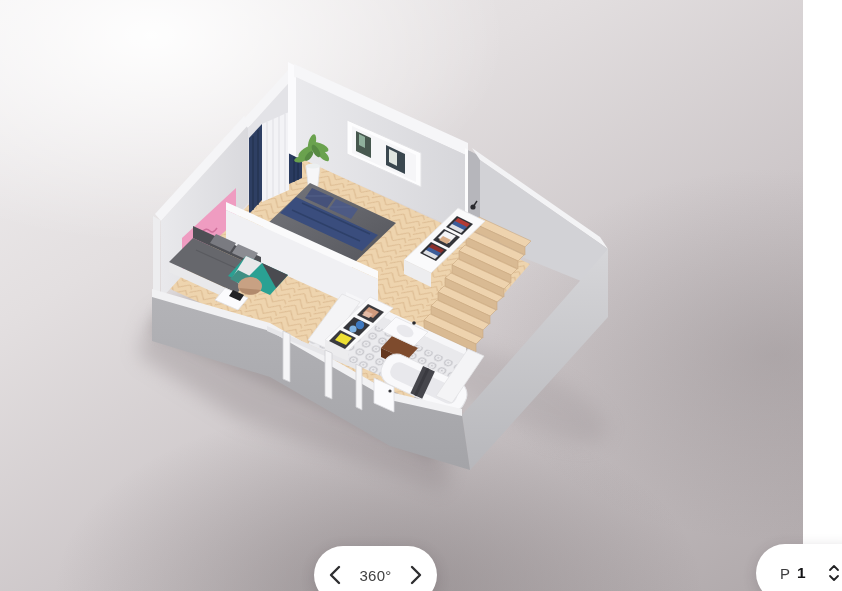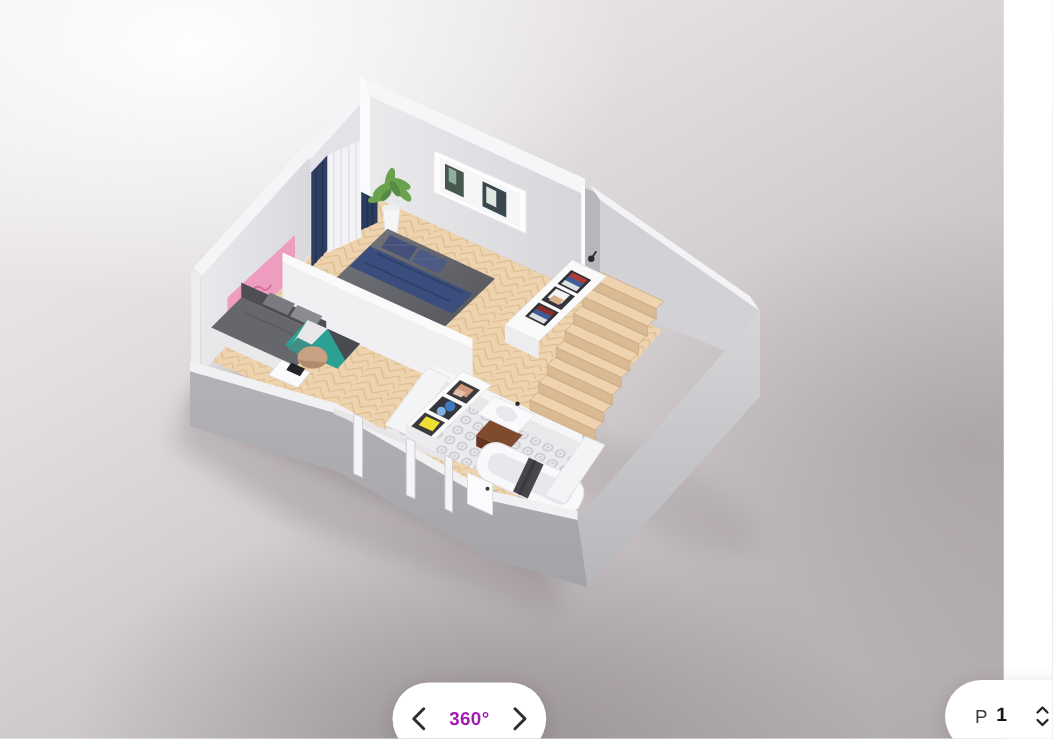--- a/index.html
+++ b/index.html
@@ -15,21 +15,21 @@
   .right-strip{position:absolute;top:0;right:0;width:39px;height:100%;background:#ffffff;}
   .plan-wrap{position:absolute;inset:0;cursor:grab;}
   .pill{
     position:absolute;background:#ffffff;border-radius:29px;
     box-shadow:0 3px 14px rgba(60,50,55,.18);
     display:flex;align-items:center;color:#3c3c3e;
   }
   .pill-rotate{left:314px;top:546px;width:123px;height:58px;justify-content:center;gap:14px;}
   .pill-floor{left:756px;top:544px;width:116px;height:58px;padding-left:24px;gap:5px;box-sizing:border-box;}
   .chev-btn{background:none;border:none;padding:4px;margin:0;cursor:pointer;display:flex;align-items:center;}
-  .rot-label{font-size:15px;color:#a21caf;letter-spacing:.3px;font-weight:bold;}
+  .rot-label{font-size:15px;color:#404040;letter-spacing:.3px;}
   .floor-prefix{font-size:15px;color:#3c3c3e;}
   .floor-value{font-size:15.5px;font-weight:bold;color:#141416;margin-left:2px;}
   .stepper{background:none;border:none;cursor:pointer;margin-left:14px;padding:2px;display:flex;}
   svg{display:block;}
 </style>
 </head>
 <body>
 
 <div class="stage">
   <div class="right-strip"></div>

